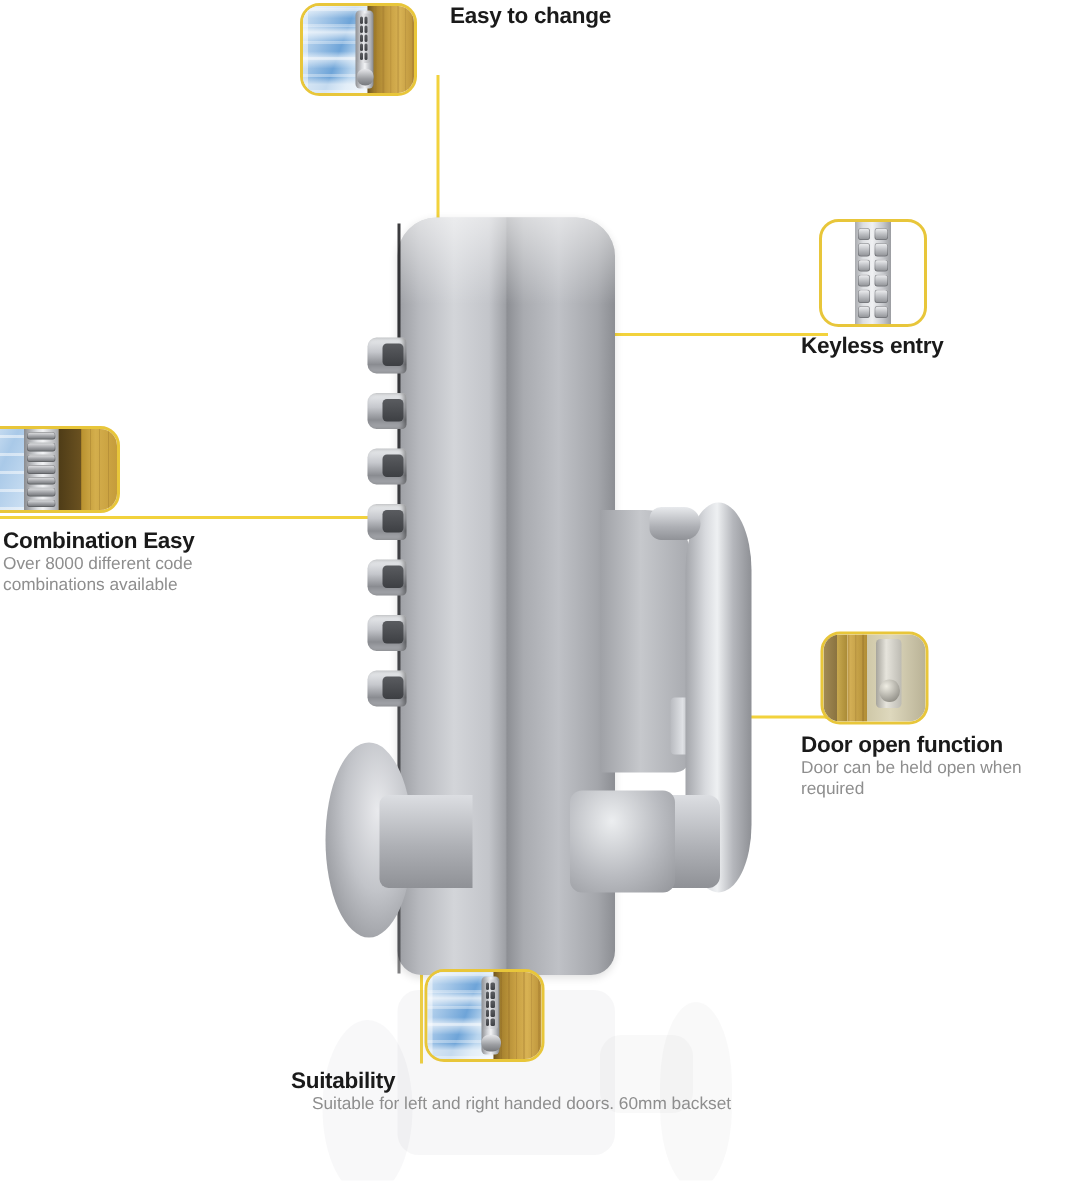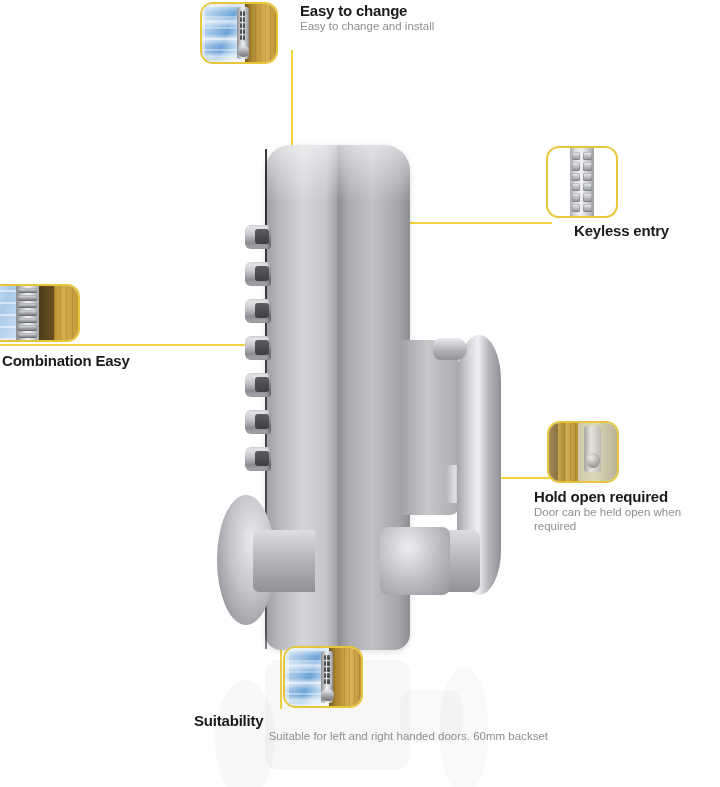--- a/index.html
+++ b/index.html
@@ -294,73 +294,73 @@
           <i></i>
           <i></i>
           <i></i>
           <i></i>
           <i></i>
       </div>
       <div class="knob"></div>
     </div>
   </div>
   <div class="cap-title" style="left:300px; top:2px;">Easy to change</div>
-  <div class="cap-body" style="left:300px; top:20px; width:260px;">Easy to change and install</div>
 
   <div class="thumb art-keypad" style="left:546px; top:146px; width:72px; height:72px;">
     <div class="inner">
       <div class="body"></div>
       <div class="keys">
         <i></i>
           <i></i>
           <i></i>
           <i></i>
           <i></i>
           <i></i>
         <i></i>
           <i></i>
           <i></i>
           <i></i>
           <i></i>
           <i></i>
       </div>
     </div>
   </div>
-  <div class="cap-title" style="left:534px; top:222px;margin-left:40px;">Keyless entry</div>
+  <div class="cap-title" style="left:534px; top:222px;">Keyless entry</div>
 
   <div class="thumb art-comb" style="left:-14px; top:284px; width:94px; height:58px;">
     <div class="inner">
       <div class="g"></div>
       <div class="strip"></div>
       <div class="rows">
         <i></i>
           <i></i>
           <i></i>
           <i></i>
           <i></i>
           <i></i>
           <i></i>
       </div>
       <div class="wdark"></div>
       <div class="wlight"></div>
     </div>
   </div>
   <div class="cap-title" style="left:2px; top:352px;">Combination Easy</div>
+  <div class="cap-body" style="left:2px; top:370px; width:150px;">Over 8000 different code combinations available</div>
 
   <div class="thumb art-hold" style="left:547px; top:421px; width:72px; height:62px;">
     <div class="inner">
       <div class="frameA"></div>
       <div class="frameB"></div>
       <div class="door"></div>
       <div class="wall"></div>
       <div class="lockbody"></div>
       <div class="lever"></div>
     </div>
   </div>
-  <div class="cap-title" style="left:534px; top:488px;">Hold open required</div>
+  <div class="cap-title" style="left:534px; top:488px;">Door open function</div>
   <div class="cap-body" style="left:534px; top:506px; width:190px;">Door can be held open when required</div>
 
   <div class="thumb art-door" style="left:283px; top:646px; width:80px; height:62px;">
     <div class="inner">
       <div class="glass"></div>
       <div class="wood"></div>
       <div class="lockstrip"></div>
       <div class="pad">
         <i></i>
           <i></i>
@@ -370,15 +370,15 @@
           <i></i>
           <i></i>
           <i></i>
           <i></i>
           <i></i>
       </div>
       <div class="knob"></div>
     </div>
   </div>
   <div class="cap-title" style="left:194px; top:712px;">Suitability</div>
-  <div class="cap-body" style="left:208px; top:730px; width:340px;text-align:right;">Suitable for left and right handed doors. 60mm backset</div>
+  <div class="cap-body" style="left:208px; top:730px; width:340px;">Suitable for left and right handed doors. 60mm backset</div>
 
 </div>
 
 </body></html>

